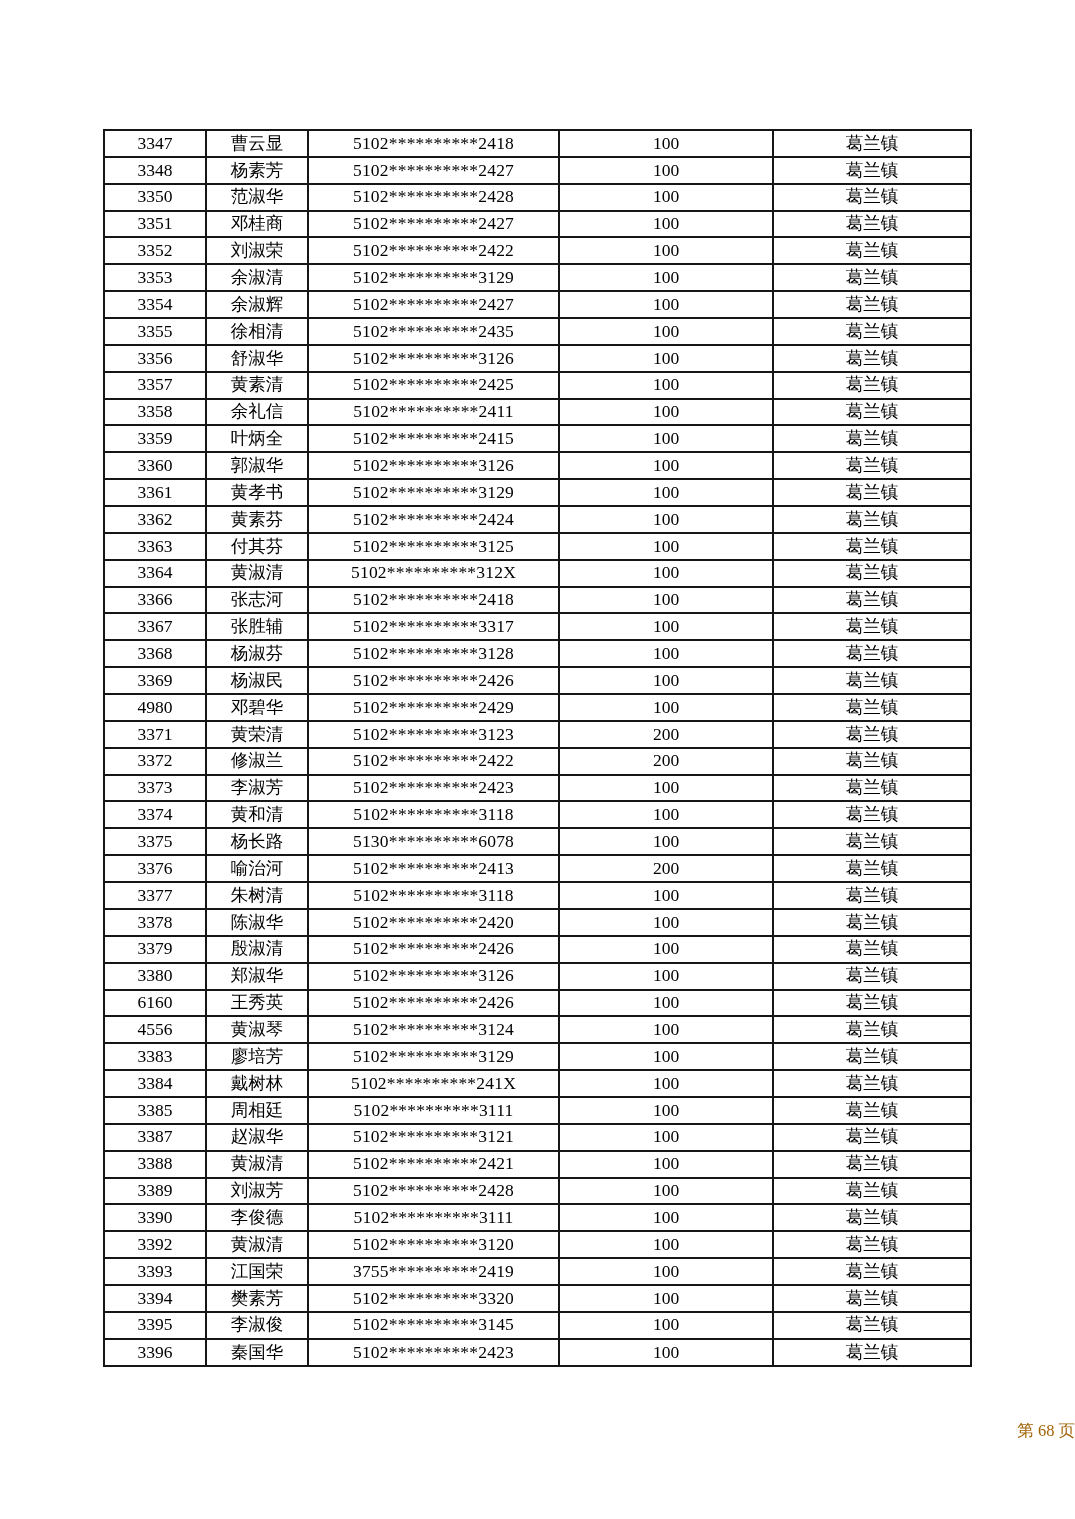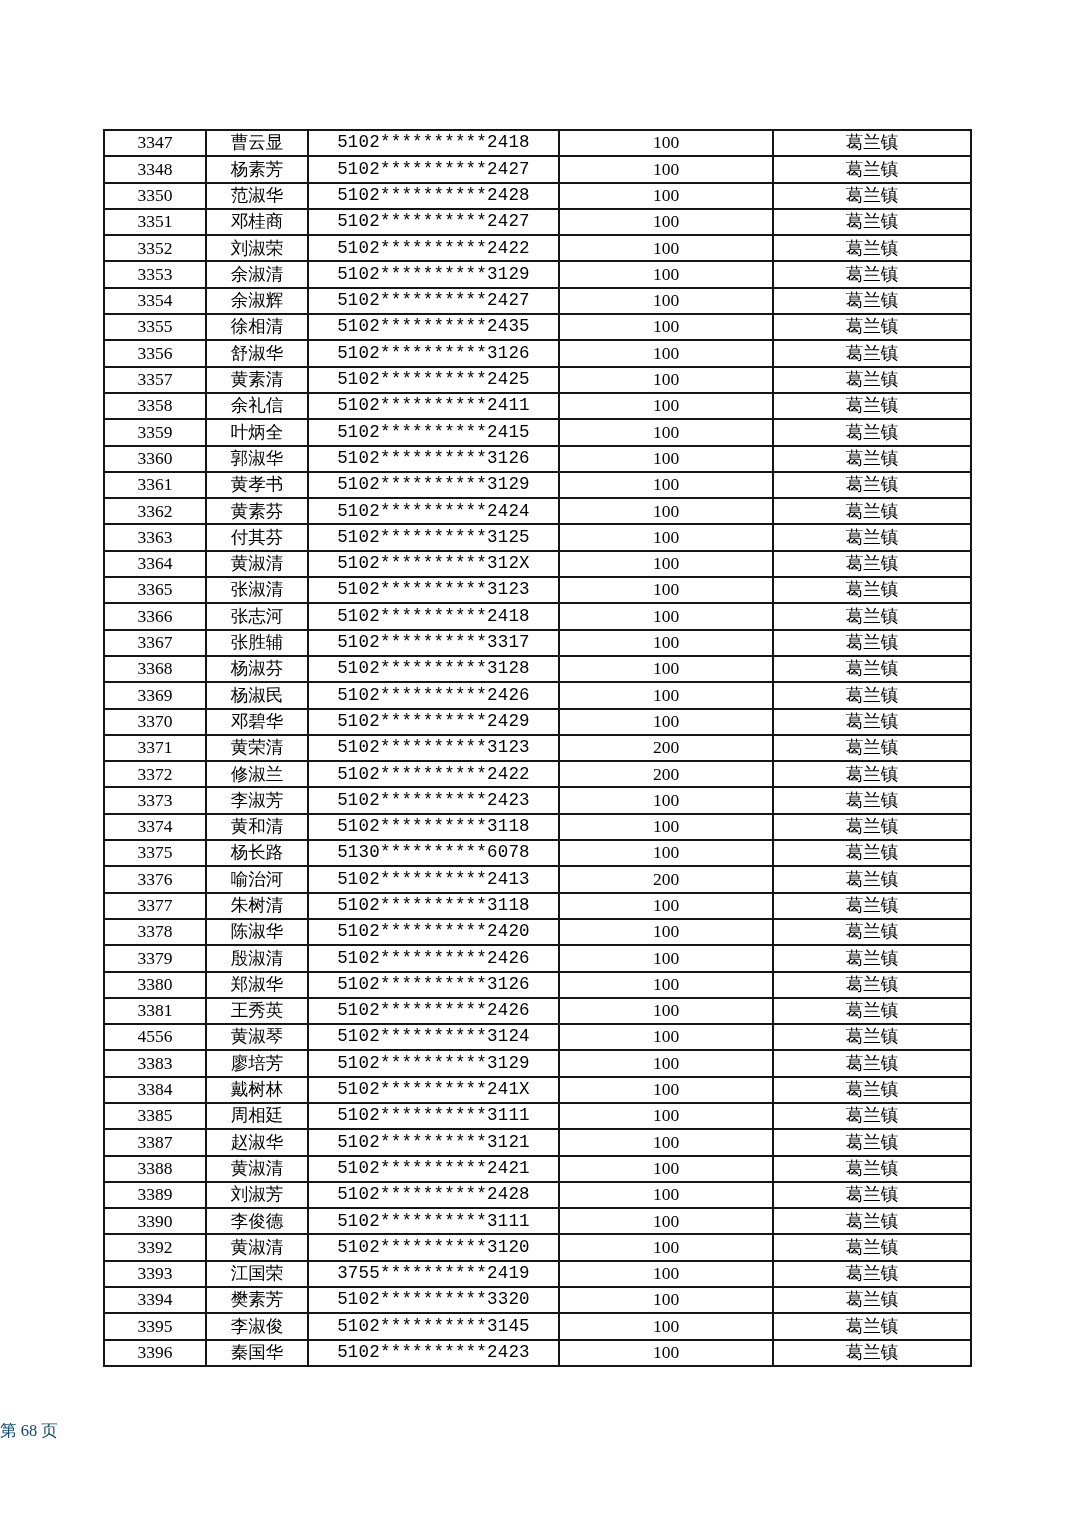--- a/index.html
+++ b/index.html
@@ -30,32 +30,32 @@
     padding: 0;
     text-align: center;
     vertical-align: middle;
     font-size: 17.5px;
     line-height: 1;
     white-space: nowrap;
     overflow: hidden;
   }
   td.col-no     { font-size: 18px; }
   td.col-name   { font-size: 17px; }
-  td.col-id     { font-size: 17.5px; letter-spacing: 0.2px; font-family: Liberation Mono, monospace; }
+  td.col-id     { font-size: 17.5px; letter-spacing: 0.2px; }
   td.col-amount { font-size: 17.5px; margin-top: 24px; }
   td.col-town   { font-size: 17px; }
   .footer {
     position: absolute;
     top: 1420px;
     left: 0;
     width: 100%;
-    text-align: left;
+    text-align: right;
     font-size: 16.5px;
     font-family: "Liberation Serif", "DejaVu Serif", serif;
-    color: #0c4a6e;
+    color: #a16207;
   }
 </style>
 </head>
 <body>
 
 <div class="page">
 
   <table class="roster">
     <colgroup>
       <col style="width:102px">
@@ -179,27 +179,20 @@
         <td class="col-town">葛兰镇</td>
       </tr>
         <tr style="">
         <td class="col-no">3364</td>
         <td class="col-name">黄淑清</td>
         <td class="col-id">5102**********312X</td>
         <td class="col-amount">100</td>
         <td class="col-town">葛兰镇</td>
       </tr>
         <tr style="">
-        <td class="col-no">3365</td>
-        <td class="col-name">张淑清</td>
-        <td class="col-id">5102**********3123</td>
-        <td class="col-amount">100</td>
-        <td class="col-town">葛兰镇</td>
-      </tr>
-        <tr style="">
         <td class="col-no">3366</td>
         <td class="col-name">张志河</td>
         <td class="col-id">5102**********2418</td>
         <td class="col-amount">100</td>
         <td class="col-town">葛兰镇</td>
       </tr>
         <tr style="">
         <td class="col-no">3367</td>
         <td class="col-name">张胜辅</td>
         <td class="col-id">5102**********3317</td>
@@ -214,21 +207,21 @@
         <td class="col-town">葛兰镇</td>
       </tr>
         <tr style="">
         <td class="col-no">3369</td>
         <td class="col-name">杨淑民</td>
         <td class="col-id">5102**********2426</td>
         <td class="col-amount">100</td>
         <td class="col-town">葛兰镇</td>
       </tr>
         <tr style="">
-        <td class="col-no">3370</td>
+        <td class="col-no">4980</td>
         <td class="col-name">邓碧华</td>
         <td class="col-id">5102**********2429</td>
         <td class="col-amount">100</td>
         <td class="col-town">葛兰镇</td>
       </tr>
         <tr style="">
         <td class="col-no">3371</td>
         <td class="col-name">黄荣清</td>
         <td class="col-id">5102**********3123</td>
         <td class="col-amount">200</td>
@@ -291,21 +284,21 @@
         <td class="col-town">葛兰镇</td>
       </tr>
         <tr style="">
         <td class="col-no">3380</td>
         <td class="col-name">郑淑华</td>
         <td class="col-id">5102**********3126</td>
         <td class="col-amount">100</td>
         <td class="col-town">葛兰镇</td>
       </tr>
         <tr style="">
-        <td class="col-no">3381</td>
+        <td class="col-no">6160</td>
         <td class="col-name">王秀英</td>
         <td class="col-id">5102**********2426</td>
         <td class="col-amount">100</td>
         <td class="col-town">葛兰镇</td>
       </tr>
         <tr style="">
         <td class="col-no">4556</td>
         <td class="col-name">黄淑琴</td>
         <td class="col-id">5102**********3124</td>
         <td class="col-amount">100</td>

